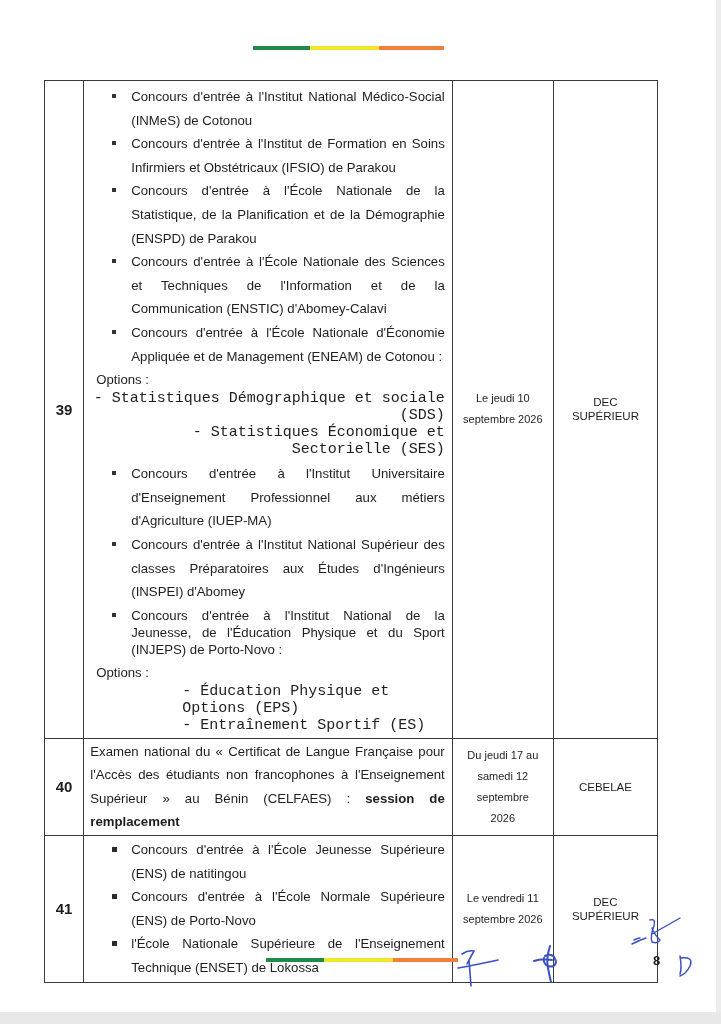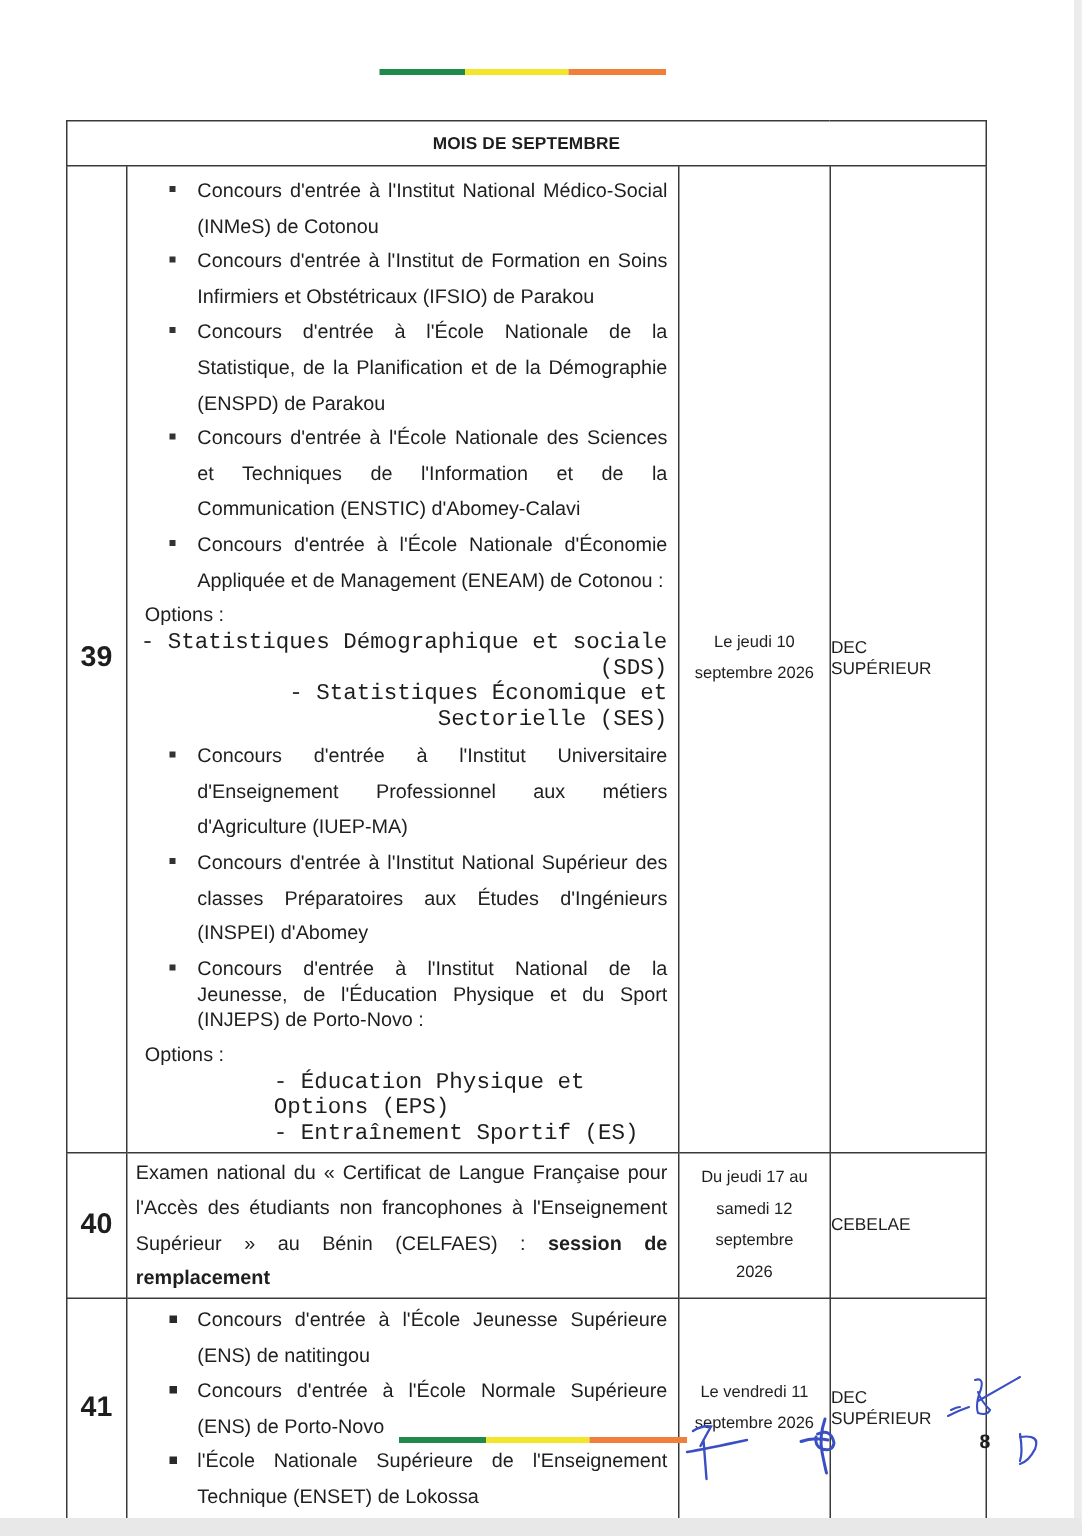--- a/index.html
+++ b/index.html
@@ -21,24 +21,24 @@
       position: absolute; left: 44px; top: 80px; width: 614px;
       border-collapse: collapse; font-size: 13.2px;
     }
     table.calendar td, table.calendar th {
       border: 1.3px solid #3a3a3a; vertical-align: middle;
     }
     th.month-header {
       height: 30px; font-weight: bold; font-size: 11.5px; text-align: center;
       letter-spacing: 0.1px;
     }
-    td.num { width: 41px; text-align: center; font-weight: bold; font-size: 19px; }
+    td.num { width: 41px; text-align: center; font-weight: bold; font-size: 15px; }
     td.content { width: 381px; padding: 0 7px 0 6px; }
     td.date { width: 105px; text-align: center; font-size: 11px; line-height: 21px; }
-    td.org { width: 107px; text-align: left; font-size: 11.5px; line-height: 14px; }
+    td.org { width: 107px; text-align: center; font-size: 11.5px; line-height: 14px; }
 
     ul.items { list-style: none; }
     ul.items li {
       position: relative; padding-left: 41px; text-align: justify;
       line-height: 23.6px; font-size: 13.2px;
     }
     ul.items li::before {
       content: ""; position: absolute; left: 22px; top: 9px; width: 4px; height: 4px;
       background: #333;
     }
@@ -69,23 +69,20 @@
 <div class="page">
 
   <div class="flag-bar flag-top">
     <div class="seg seg-green"></div>
     <div class="seg seg-yellow"></div>
     <div class="seg seg-orange"></div>
   </div>
 
   <table class="calendar">
     <tbody>
-        <tr>
-      <th class="month-header" colspan="4">MOIS DE SEPTEMBRE</th>
-    </tr>
 
     <tr class="row39">
       <td class="num">39</td>
       <td class="content">
         <ul class="items">
           <li>Concours d'entrée à l'Institut National Médico-Social (INMeS) de Cotonou</li>
           <li>Concours d'entrée à l'Institut de Formation en Soins Infirmiers et Obstétricaux (IFSIO) de Parakou</li>
           <li>Concours d'entrée à l'École Nationale de la Statistique, de la Planification et de la Démographie (ENSPD) de Parakou</li>
           <li>Concours d'entrée à l'École Nationale des Sciences et Techniques de l'Information et de la Communication (ENSTIC) d'Abomey-Calavi</li>
           <li>Concours d'entrée à l'École Nationale d'Économie Appliquée et de Management (ENEAM) de Cotonou :</li>

